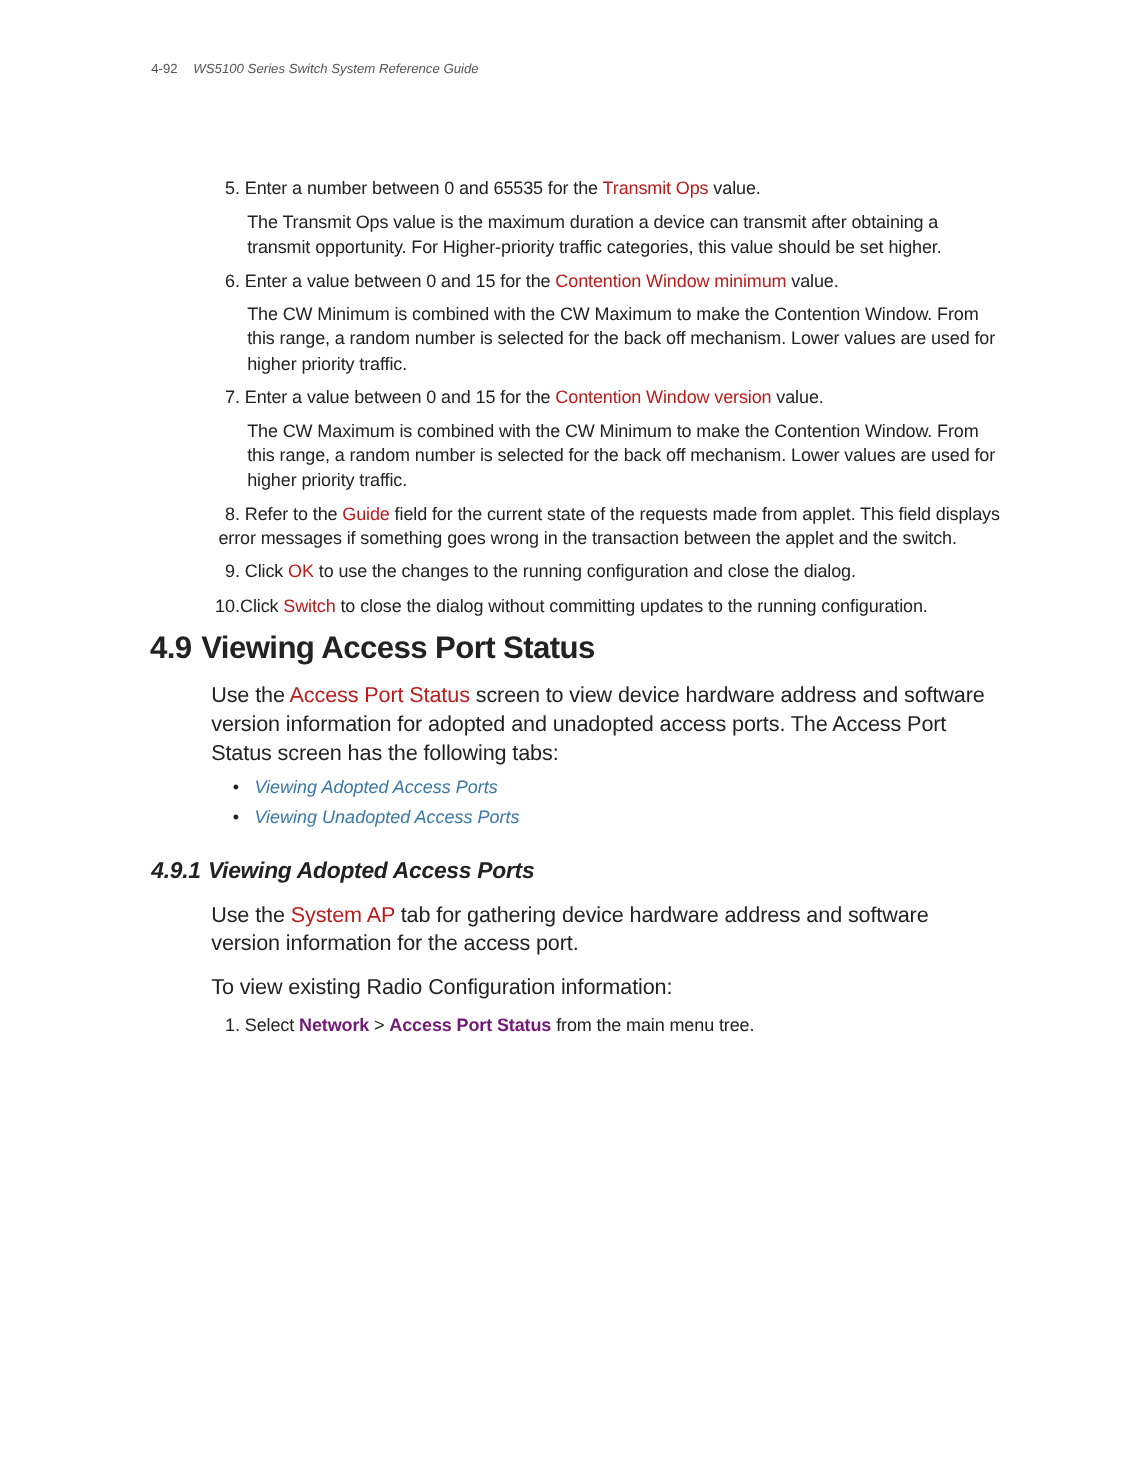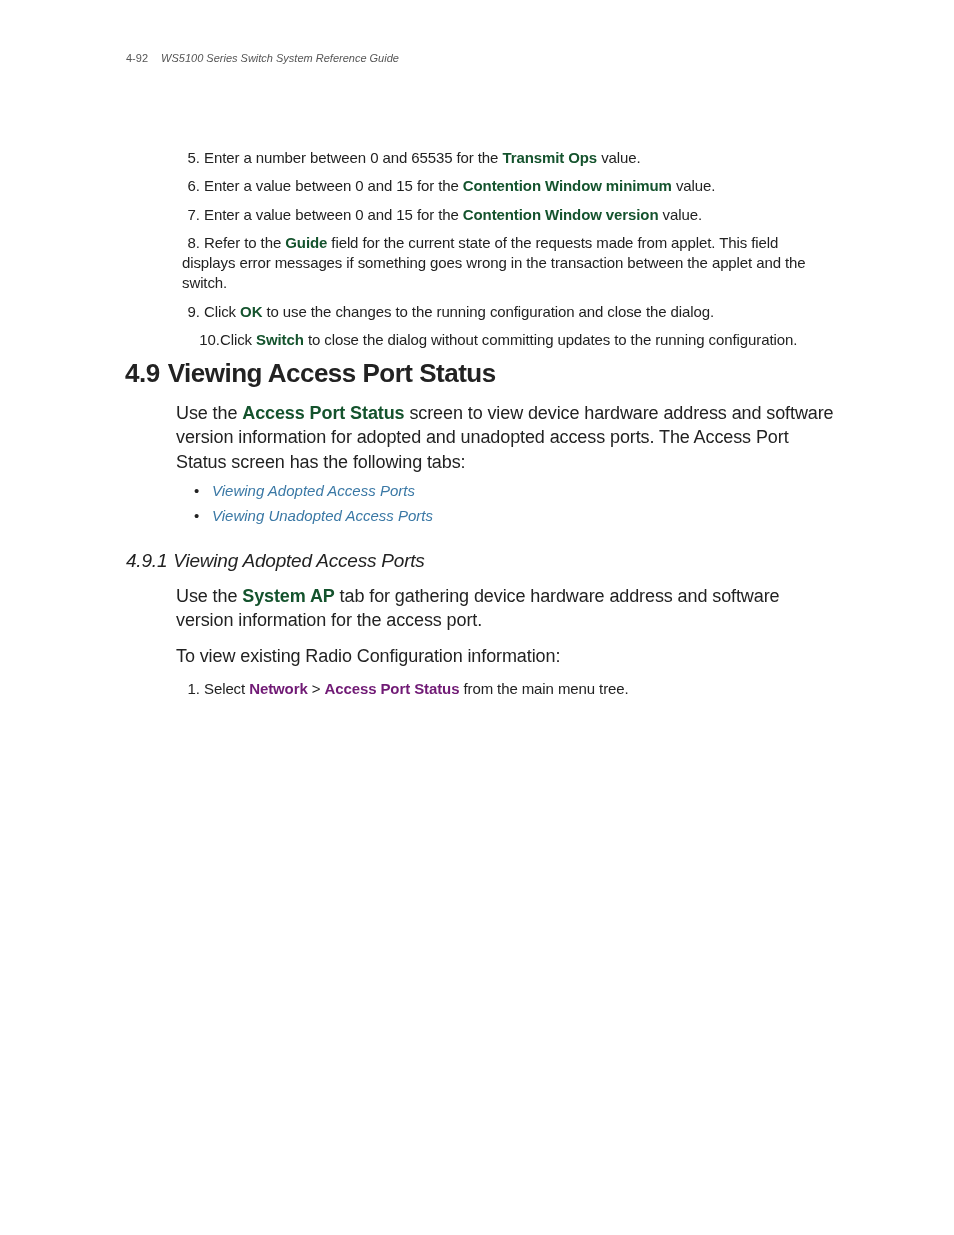--- a/index.html
+++ b/index.html
@@ -22,40 +22,40 @@
       margin-left: 56px;
       margin-bottom: 8px;
     }
     .list-item .num {
       display: inline-block;
       width: 18px;
       text-align: right;
       margin-right: 4px;
       font-size: 15px;
     }
-    .list-item .num10 { width: 22px; margin-right: 0; margin-left: 20px; }
+    .list-item .num10 { width: 22px; margin-right: 0; }
     .list-item .text {
       font-size: 15px;
       line-height: 1.35;
       letter-spacing: -0.1px;
     }
     .list-item .text-block {
       display: inline;
     }
     .list-item .continuation {
       display: block;
       margin-left: 24px;
       margin-top: 8px;
       font-size: 15px;
       line-height: 1.35;
       letter-spacing: -0.1px;
     }
     .bold-blue {
-      font-weight: bold;
-      color: #14532d;
+      font-weight: normal;
+      color: #b91c1c;
     }
     .bold-blue-link {
       font-weight: bold;
       color: #701a75;
     }
     .section-heading {
       margin-left: -1px;
       font-size: 26px;
       font-weight: bold;
       letter-spacing: -0.5px;
@@ -85,45 +85,48 @@
       color: #222;
     }
     .bullet-link {
       font-style: italic;
       color: #3a78a5;
     }
     .subsection-heading {
       margin-top: 26px;
       margin-left: 0px;
       font-size: 19px;
-      font-weight: normal;
+      font-weight: bold;
       font-style: italic;
       letter-spacing: -0.2px;
       color: #222;
     }
     .subsection-heading .num { margin-right: 6px; }
   </style>
 </head>
 <body>
 
 <div class="page-header">
   <span class="pagenum">4-92</span>
   <span class="title">WS5100 Series Switch System Reference Guide</span>
 </div>
 
 <div class="list-item">
   <span class="num">5.</span><span class="text text-block"><span>Enter a number between 0 and 65535 for the </span><span class="bold-blue">Transmit Ops</span><span> value.</span></span>
+  <span class="continuation">The Transmit Ops value is the maximum duration a device can transmit after obtaining a transmit opportunity. For Higher-priority traffic categories, this value should be set higher.</span>
 </div>
 
 <div class="list-item">
   <span class="num">6.</span><span class="text text-block"><span>Enter a value between 0 and 15 for the </span><span class="bold-blue">Contention Window minimum</span><span> value.</span></span>
+  <span class="continuation">The CW Minimum is combined with the CW Maximum to make the Contention Window. From this range, a random number is selected for the back off mechanism. Lower values are used for higher priority traffic.</span>
 </div>
 
 <div class="list-item">
   <span class="num">7.</span><span class="text text-block"><span>Enter a value between 0 and 15 for the </span><span class="bold-blue">Contention Window version</span><span> value.</span></span>
+  <span class="continuation">The CW Maximum is combined with the CW Minimum to make the Contention Window. From this range, a random number is selected for the back off mechanism. Lower values are used for higher priority traffic.</span>
 </div>
 
 <div class="list-item">
   <span class="num">8.</span><span class="text text-block"><span>Refer to the </span><span class="bold-blue">Guide</span><span> field for the current state of the requests made from applet. This field displays error messages if something goes wrong in the transaction between the applet and the switch.</span></span>
 </div>
 
 <div class="list-item">
   <span class="num">9.</span><span class="text text-block"><span>Click </span><span class="bold-blue">OK</span><span> to use the changes to the running configuration and close the dialog.</span></span>
 </div>
 

